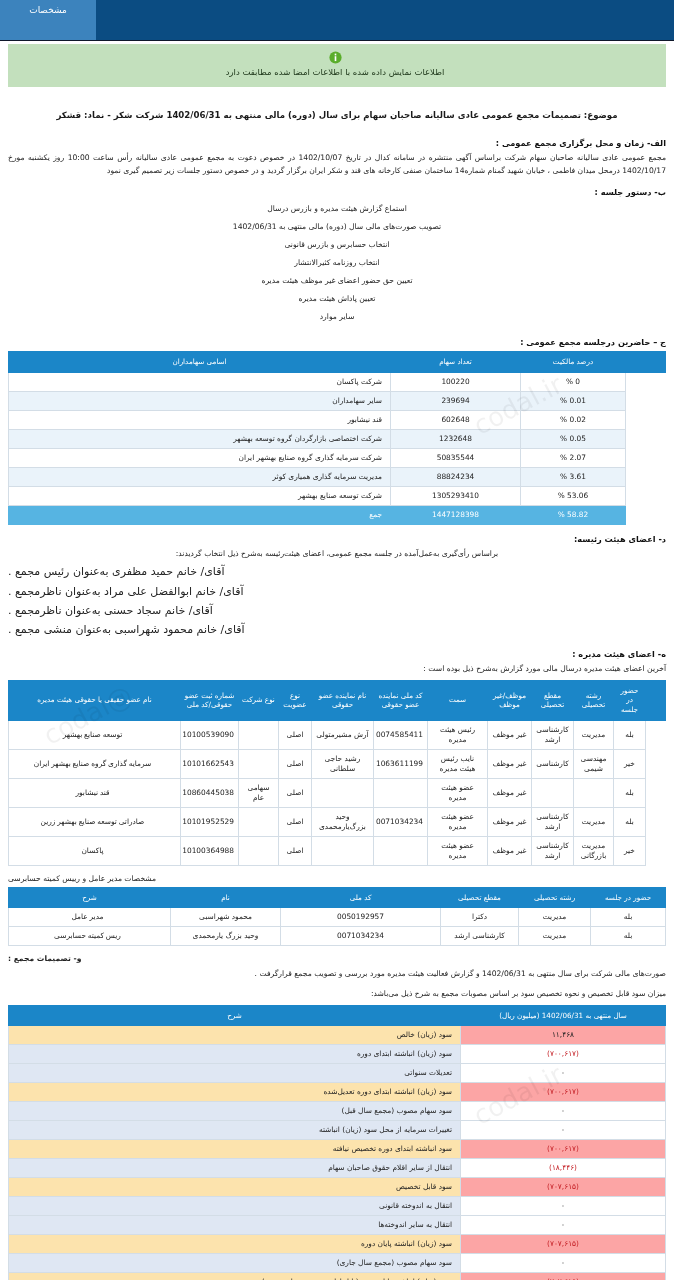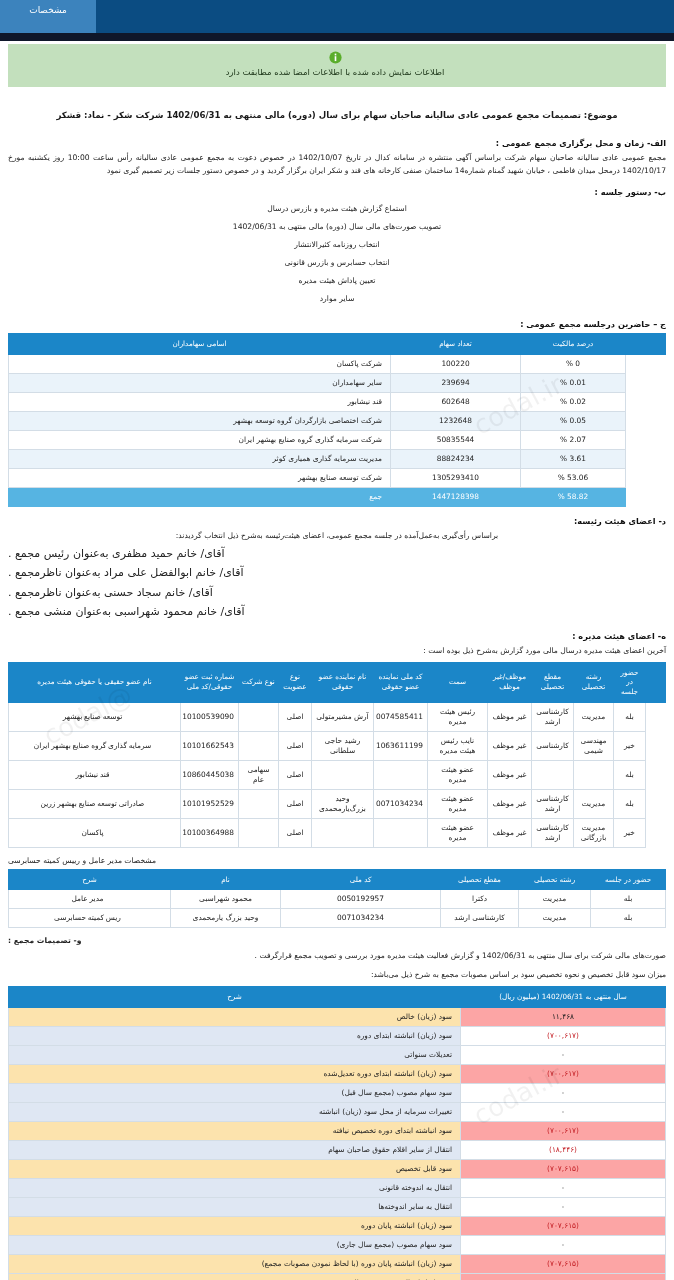--- a/index.html
+++ b/index.html
@@ -10,21 +10,21 @@
     background: #ffffff;
     font-family: "DejaVu Sans", "Liberation Sans", sans-serif;
   }
   body { position: relative; }
 
   
   .topbar {
     position: relative;
     height: 41px;
     background: #0b4c82;
-    border-bottom: 8px solid #0f172a;
+    border-bottom: 1px solid #0f172a;
     display: flex;
     flex-direction: row-reverse;
     align-items: stretch;
   }
   .tab {
     width: 96px;
     background: #3c83bd;
     color: #ffffff;
     font-size: 9px;
     display: flex;
@@ -190,22 +190,23 @@
 <div class="wrap">
 
   <div class="subject">موضوع: تصمیمات مجمع عمومی عادی سالیانه صاحبان سهام برای سال (دوره) مالی منتهی به 1402/06/31 شرکت شکر - نماد: قشکر</div>
 
   <div class="sec-head">الف- زمان و محل برگزاری مجمع عمومی :</div>
   <div class="para">مجمع عمومی عادی سالیانه صاحبان سهام شرکت براساس آگهی منتشره در سامانه کدال در تاریخ 1402/10/07 در خصوص دعوت به مجمع عمومی عادی سالیانه رأس ساعت 10:00 روز یکشنبه مورخ 1402/10/17 درمحل میدان فاطمی ، خیابان شهید گمنام شماره14 ساختمان صنفی کارخانه های قند و شکر ایران  برگزار گردید و در خصوص دستور جلسات زیر تصمیم گیری نمود</div>
 
   <div class="sec-head">ب- دستور جلسه :</div>
   <div class="agenda-line">استماع گزارش هیئت مدیره و بازرس درسال</div>
   <div class="agenda-line">تصویب صورت‌های مالی سال (دوره) مالی منتهی به 1402/06/31</div>
+  <div class="agenda-line">انتخاب حسابرس و بازرس قانونی</div>
   <div class="agenda-line">انتخاب روزنامه کثیرالانتشار</div>
-  <div class="agenda-line">انتخاب حسابرس و بازرس قانونی</div>
+  <div class="agenda-line">تعیین حق حضور اعضای غیر موظف هیئت مدیره</div>
   <div class="agenda-line">تعیین پاداش هیئت مدیره</div>
   <div class="agenda-line">سایر موارد</div>
 
   <div class="sec-head" style="margin-top:14px;">ج – حاضرین درجلسه مجمع عمومی :</div>
   <table class="tbl-holders">
     <colgroup>
         <col style="width:40px">
         <col style="width:105px">
         <col style="width:130px">
         <col>

